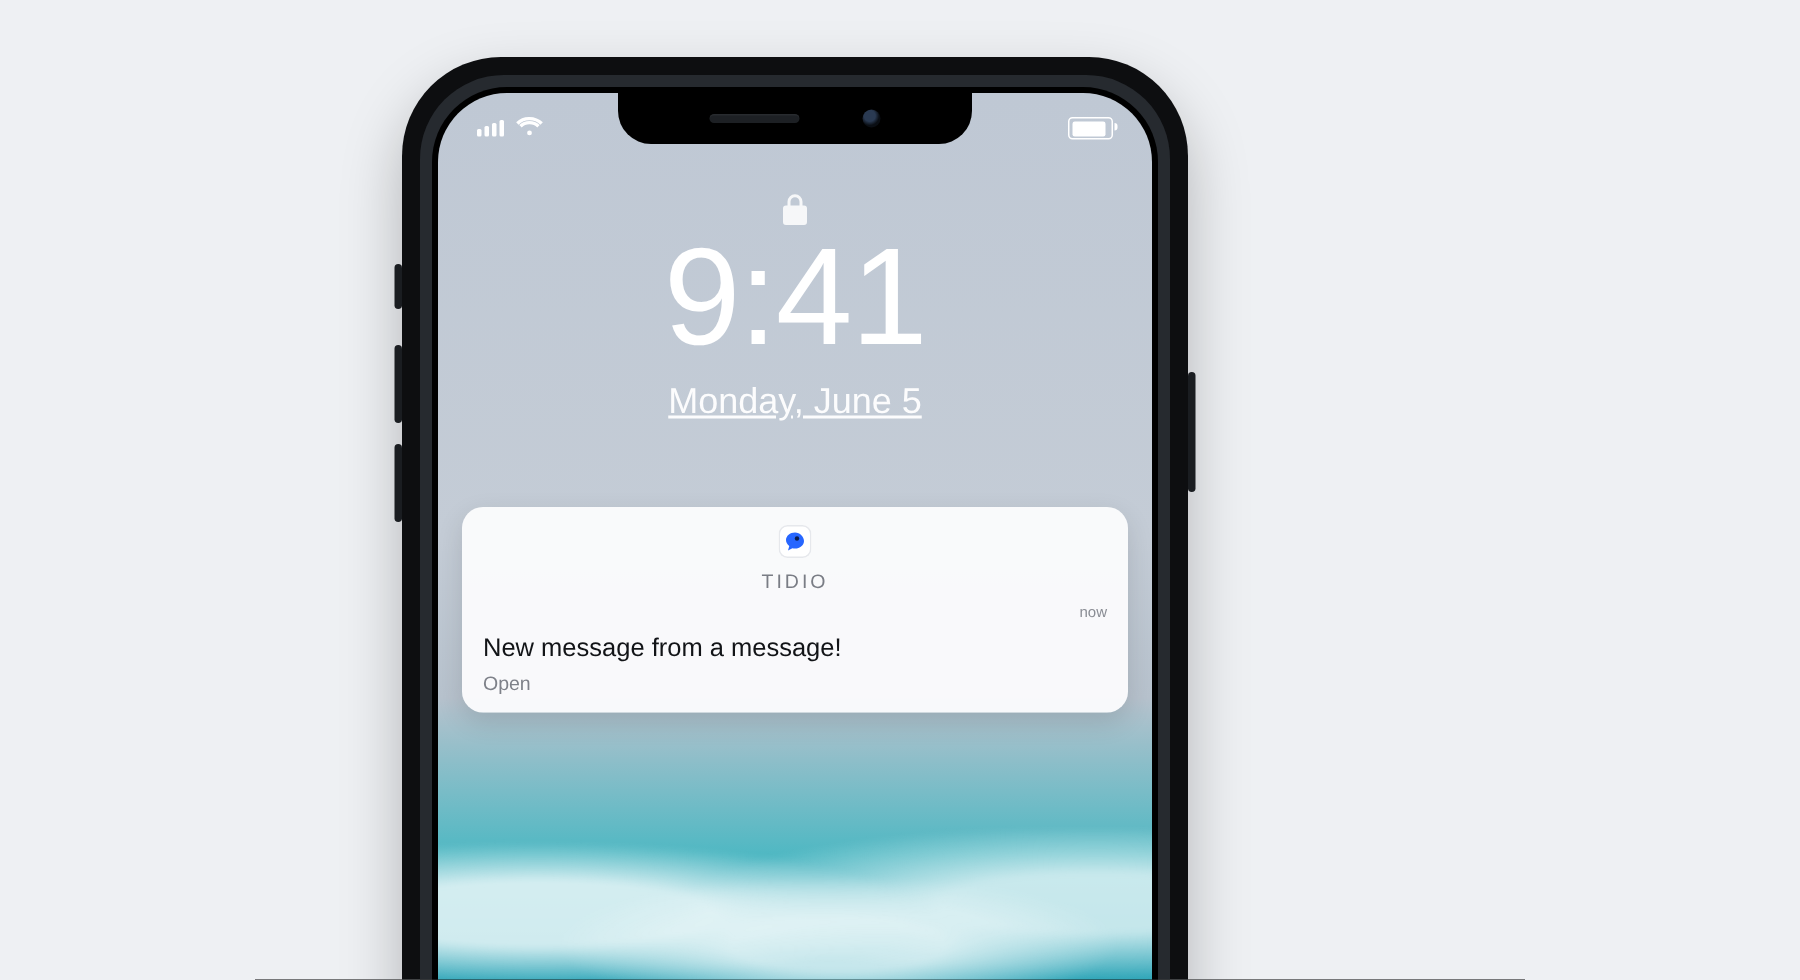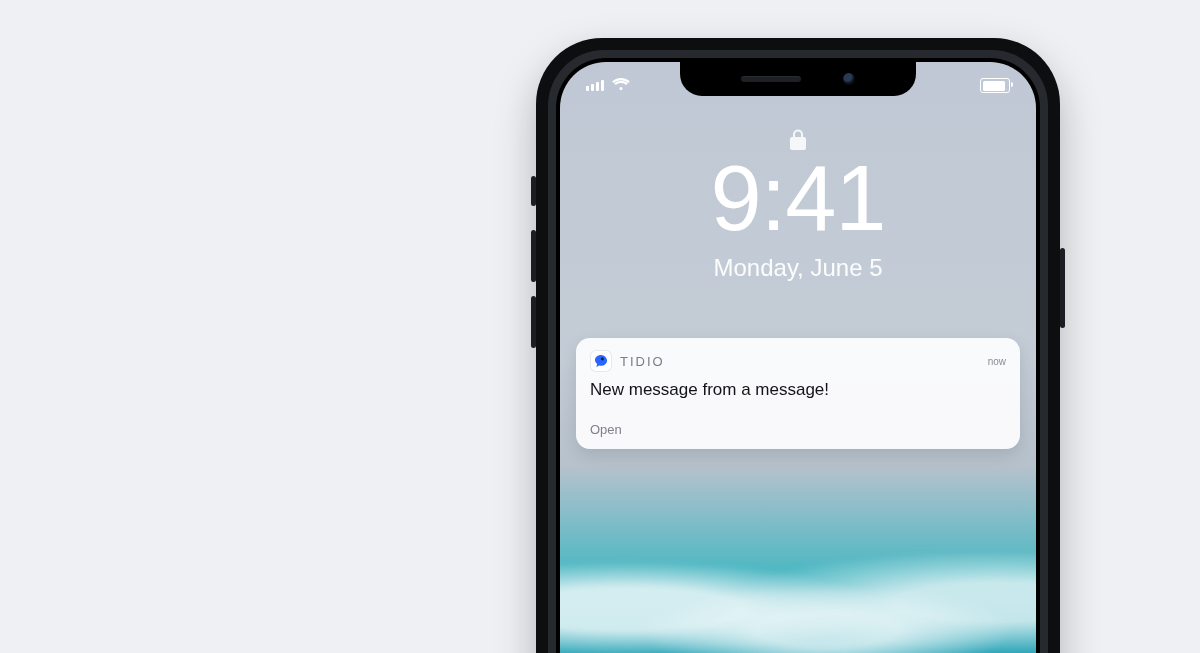--- a/index.html
+++ b/index.html
@@ -5,21 +5,21 @@
   html,body{margin:0;padding:0;width:100%;height:100%;}
   body{
     width:1200px;height:653px;
     background:#eef0f3;
     font-family:-apple-system,BlinkMacSystemFont,"Helvetica Neue",Helvetica,Arial,sans-serif;
     overflow:hidden;
     position:relative;
   }
   .stage{
     width:1060px;height:653px;position:relative;
-    display:flex;justify-content:flex-end;
+    display:flex;justify-content:center;
   }
   
   .phone{
     position:relative;
     margin-top:38px;
     width:500px;
     height:900px;
     border-radius:66px;
     background:#0d0e10;
     box-shadow: 0 18px 40px rgba(0,0,0,.25);
@@ -97,41 +97,41 @@
   .battery i{position:absolute;left:1.5px;top:1.5px;bottom:1.5px;width:22px;background:#fff;border-radius:1.5px;}
   
   .lock{
     position:absolute;top:66px;left:50%;transform:translateX(-50%);
     z-index:3;color:#fff;opacity:.95;
   }
   .lock svg{display:block}
   
   .clock-wrap{position:absolute;top:90px;left:0;right:0;z-index:3;text-align:center;color:#fff;}
   .time{font-size:92px;font-weight:300;letter-spacing:-1px;line-height:1;}
-  .date{margin-top:10px;font-size:24px;font-weight:400;opacity:.96;}
+  .date{margin-top:10px;font-size:24px;font-weight:400;opacity:.96;text-decoration:underline;}
   
   .notif{
     position:absolute;left:16px;right:16px;top:276px;z-index:3;
     background:rgba(252,252,253,.95);
     border-radius:14px;
     padding:12px 14px 12px 14px;
     box-shadow:0 6px 18px rgba(0,0,0,.12);
     color:#1a1c1f;
   }
-  .notif-head{display:flex;align-items:center;gap:8px;}
+  .notif-head{display:flex;align-items:center;gap:8px;flex-direction:column;}
   .app-icon{
     width:22px;height:22px;border-radius:6px;background:#fff;
     display:flex;align-items:center;justify-content:center;
     box-shadow:inset 0 0 0 1px #e6e8ec;
   }
   .app-icon svg{display:block}
   .app-name{font-size:13px;letter-spacing:2px;color:#7a7d85;font-weight:400;}
   .when{margin-left:auto;font-size:10px;color:#8a8d94;}
   .msg{margin-top:8px;font-size:17px;color:#121417;}
-  .action{margin-top:22px;font-size:13px;color:#7e8189;}
+  .action{margin-top:6px;font-size:13px;color:#7e8189;}
 </style>
 </head>
 <body>
 
 <div class="stage">
   <div class="phone">
     <span class="btn-side mute"></span>
     <span class="btn-side vol1"></span>
     <span class="btn-side vol2"></span>
     <span class="btn-side pwr"></span>

